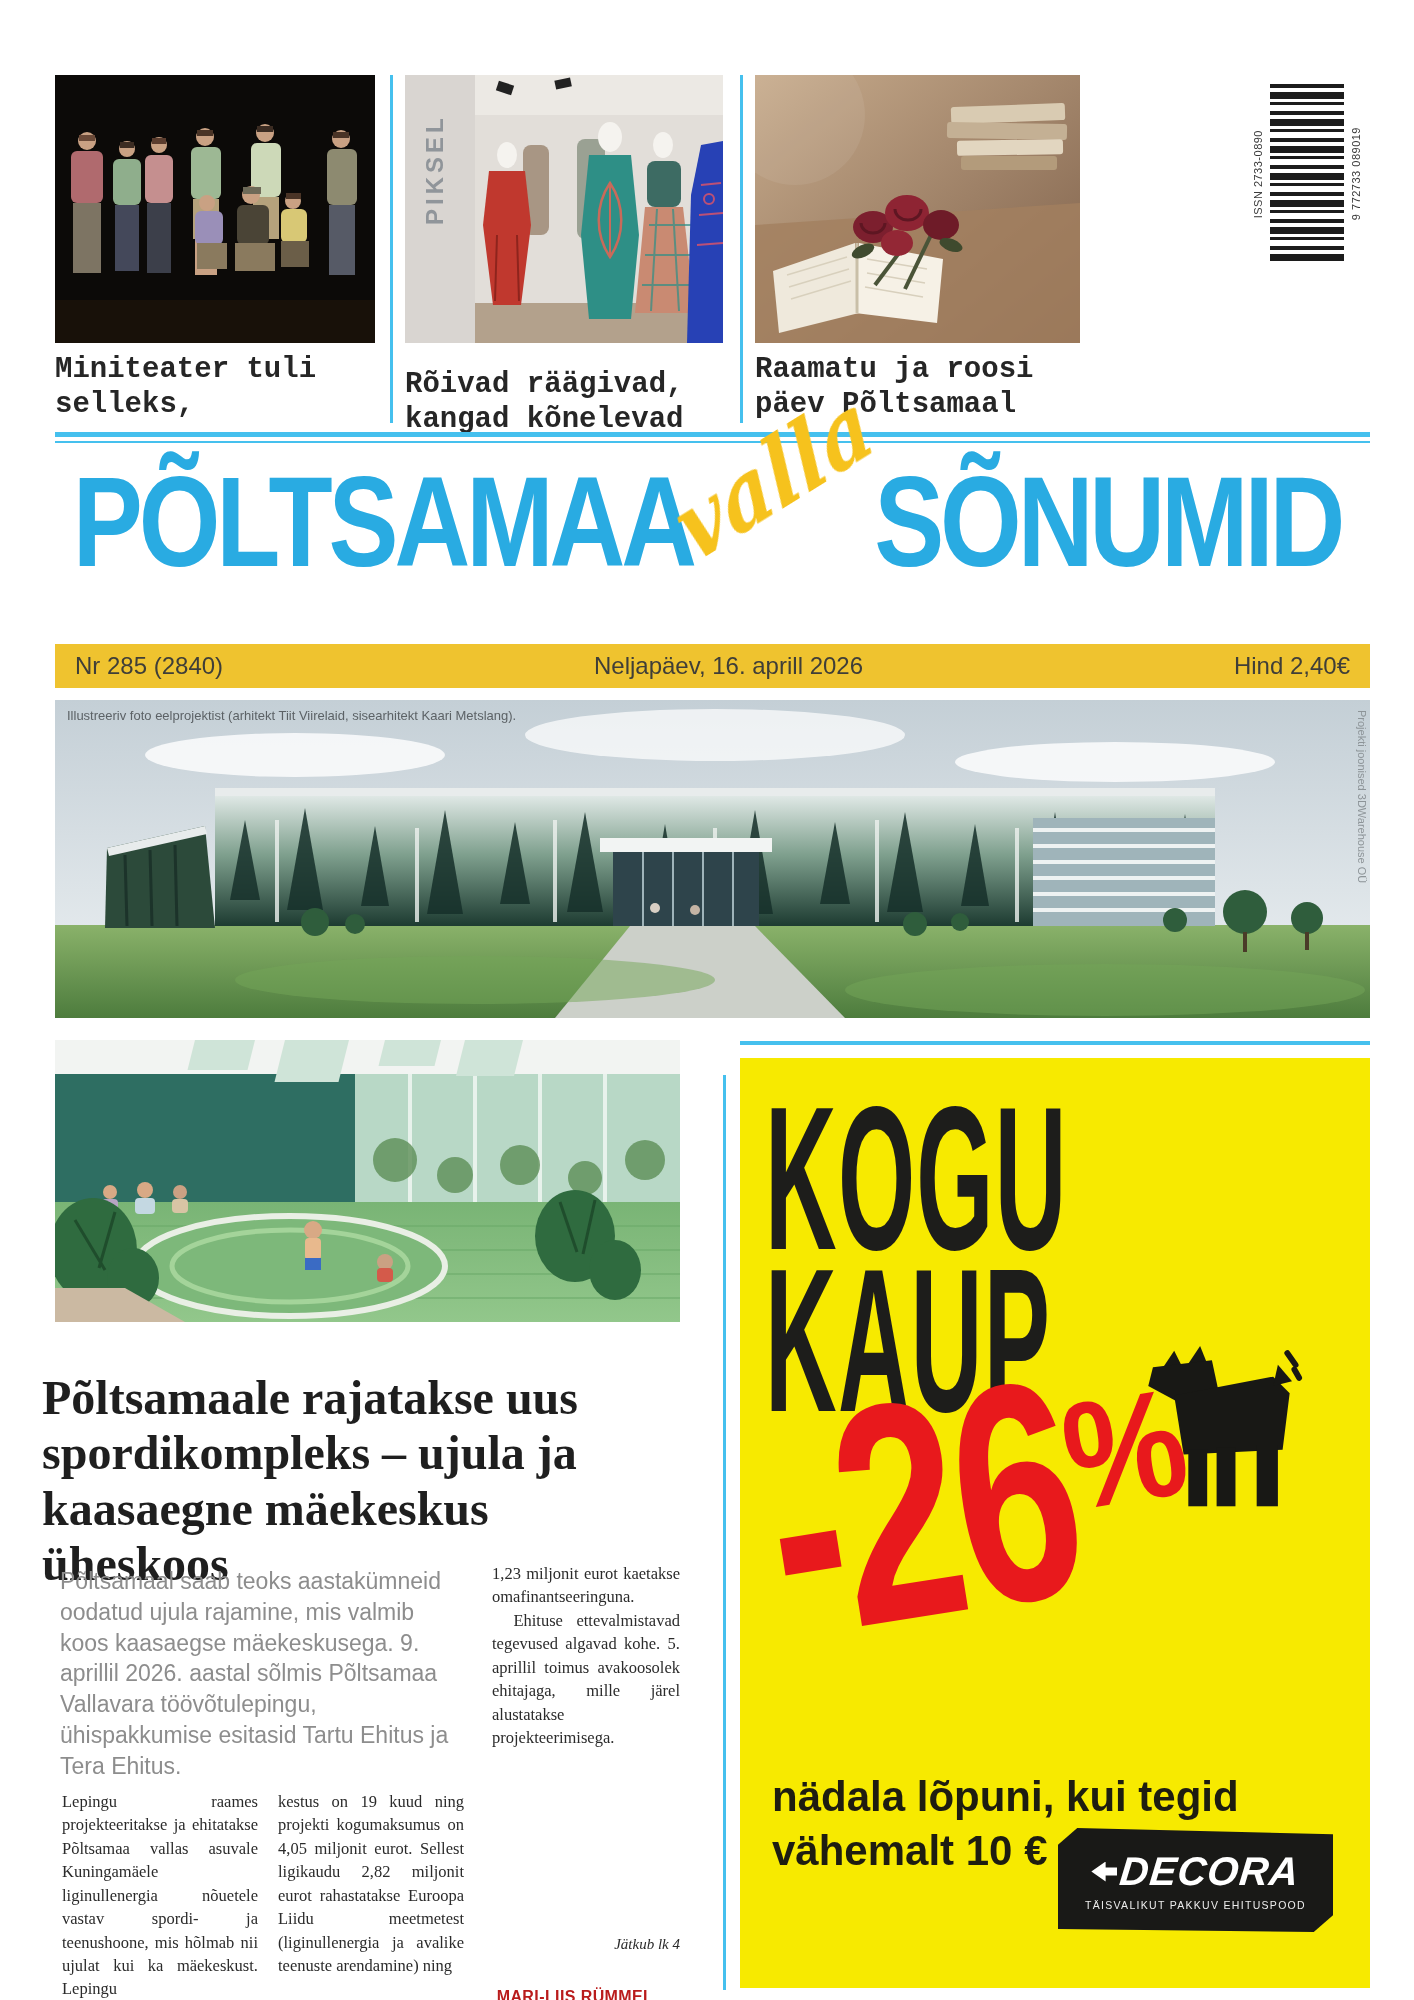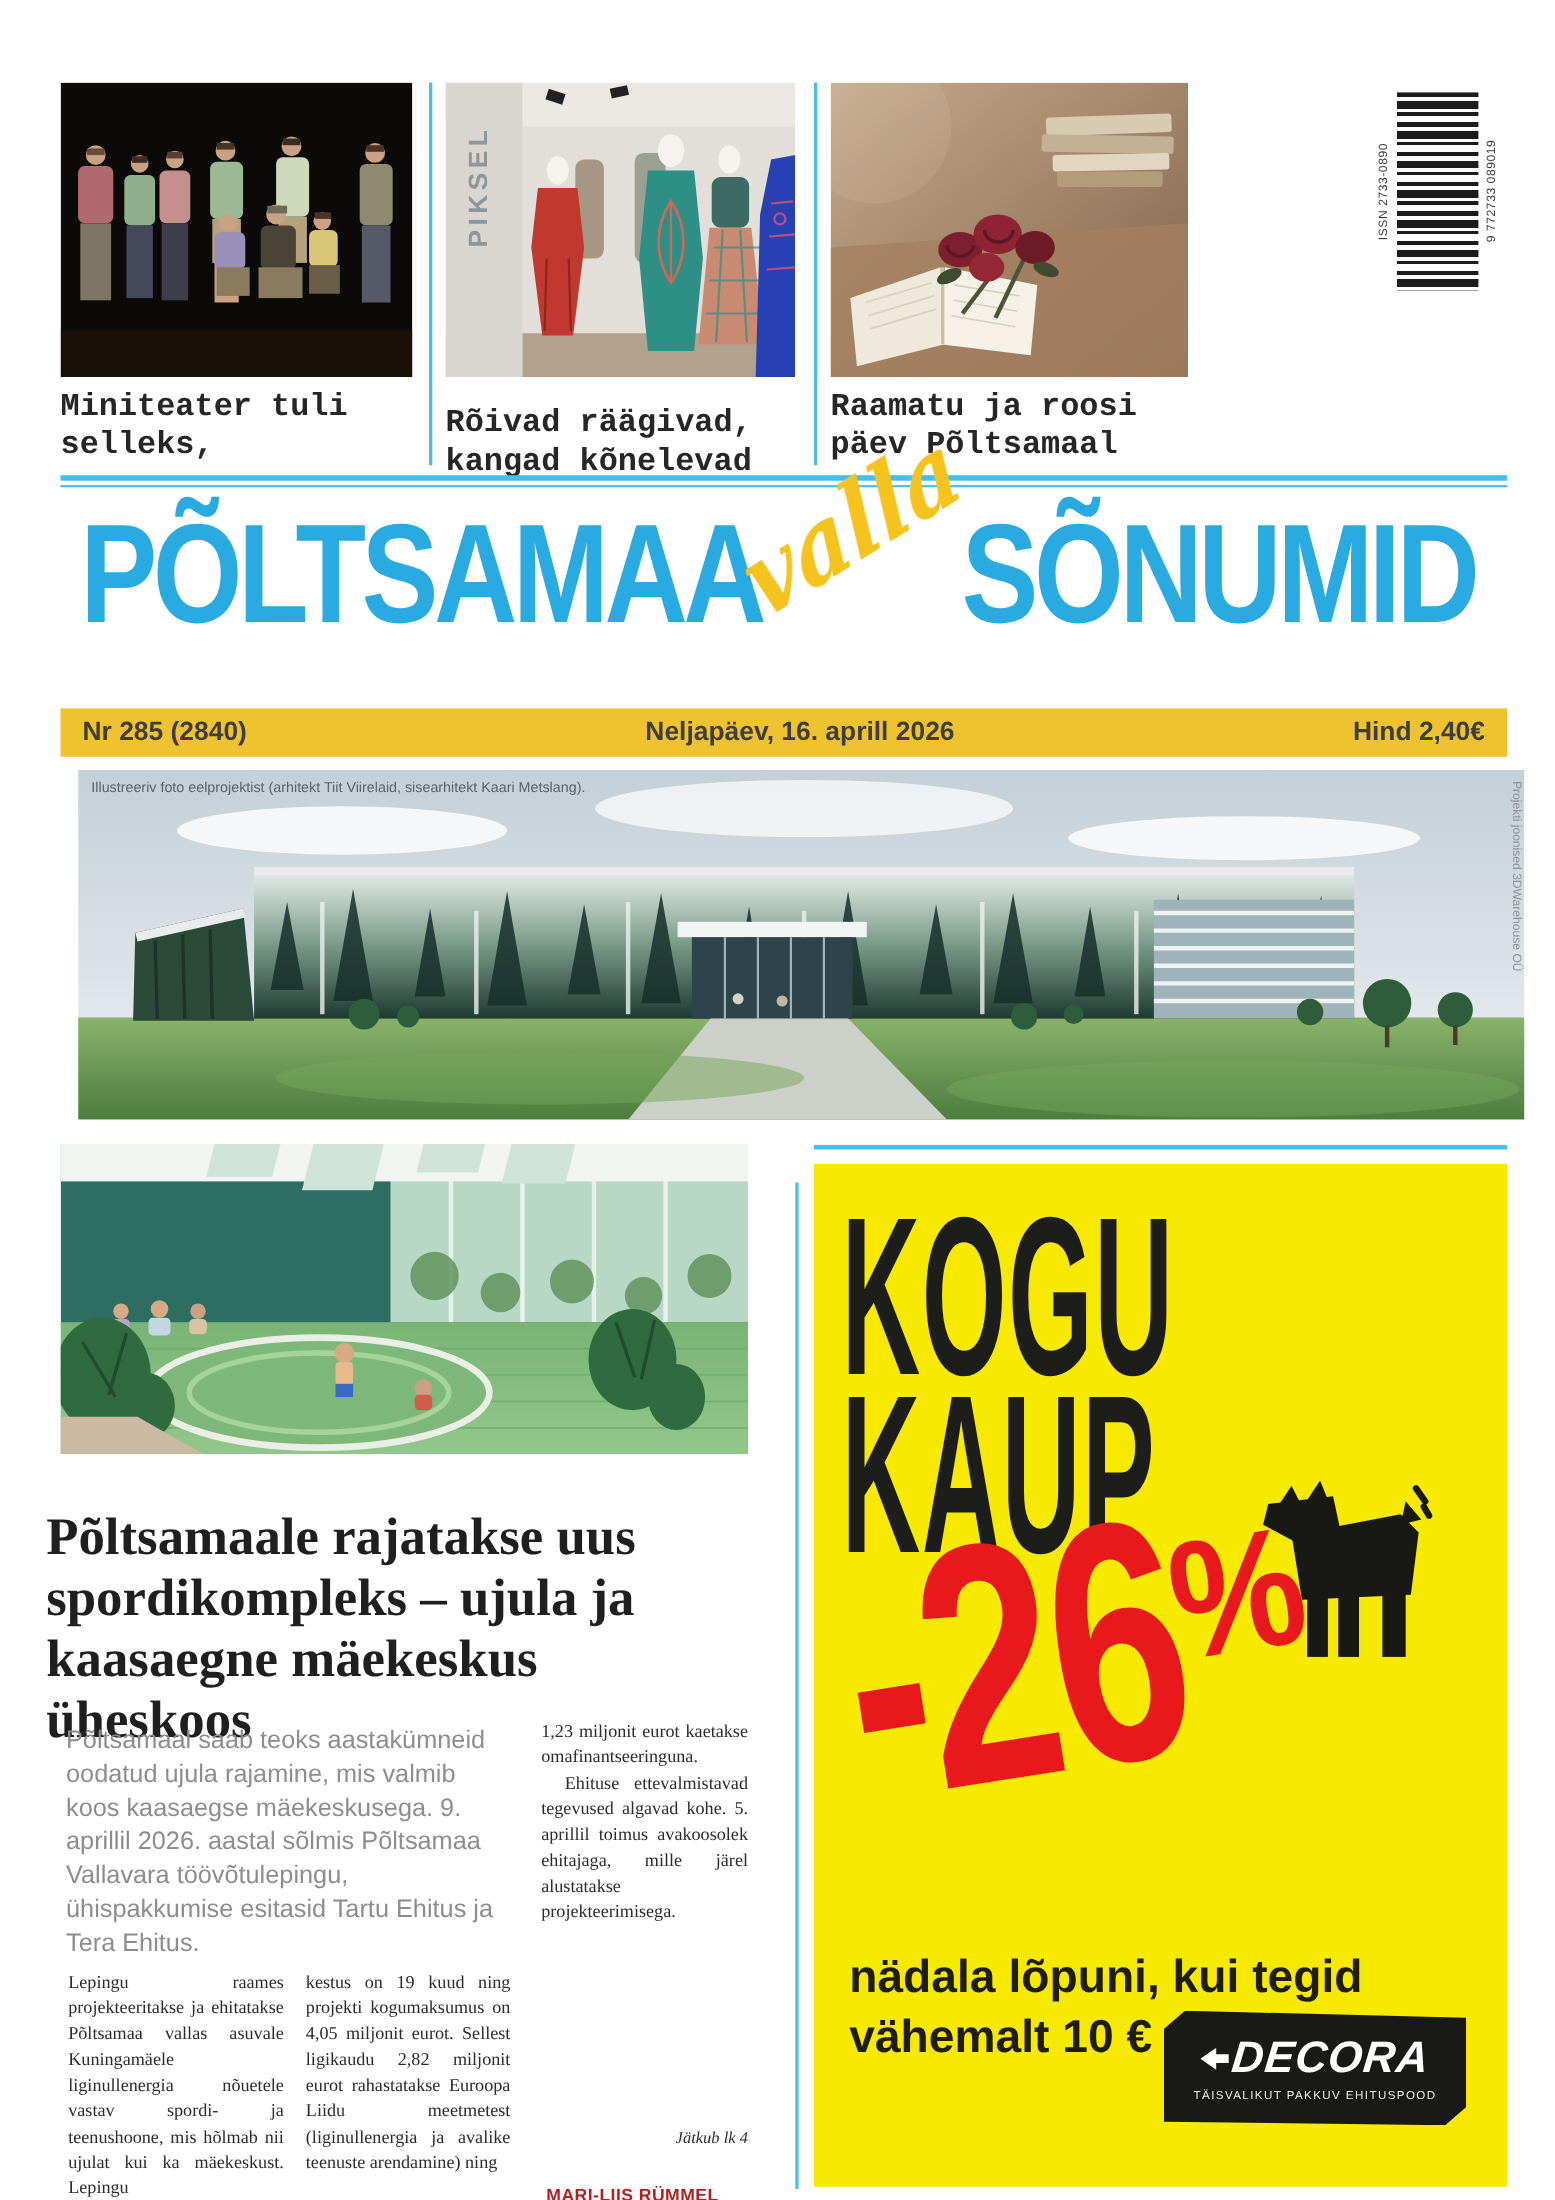--- a/index.html
+++ b/index.html
@@ -30,24 +30,24 @@
         justify-content:center;align-items:flex-start;transform:scaleX(0.82);}
   .mast-word{font-family:"Liberation Sans",sans-serif;font-weight:700;font-size:128px;
         line-height:1.1;letter-spacing:-5px;color:var(--masthead-blue,#29abe2);}
   .mast-script{position:relative;z-index:2;font-family:"DejaVu Serif",serif;font-style:italic;
         font-weight:700;font-size:96px;line-height:1;color:var(--script-yellow,#f6c21d);
         transform:rotate(-27deg) translateY(-26px);margin:0 -16px;}
 
   
   .infobar{position:absolute;left:55px;top:644px;width:1315px;height:44px;
         background:var(--infobar-yellow,#efc32f);display:flex;align-items:center;
-        justify-content:space-between;padding:0 20px;font-size:24px;font-weight:700;color:#3f3e38;}
-
-  
-  .hero{position:absolute;left:55px;top:700px;width:1315px;height:318px;overflow:hidden;margin-left:16px;}
+        justify-content:space-between;padding:0 20px;font-size:24px;font-weight:400;color:#3f3e38;}
+
+  
+  .hero{position:absolute;left:55px;top:700px;width:1315px;height:318px;overflow:hidden;}
   .hero svg{display:block;width:100%;height:100%;}
   .hero-caption{position:absolute;left:12px;top:8px;font-size:13px;color:#5c6266;}
   .hero-credit{position:absolute;right:2px;top:10px;writing-mode:vertical-rl;
         font-size:11px;color:#8d9498;}
 
   
   .pool{position:absolute;left:55px;top:1040px;width:625px;height:282px;overflow:hidden;}
   .pool svg{display:block;width:100%;height:100%;}
 
   

